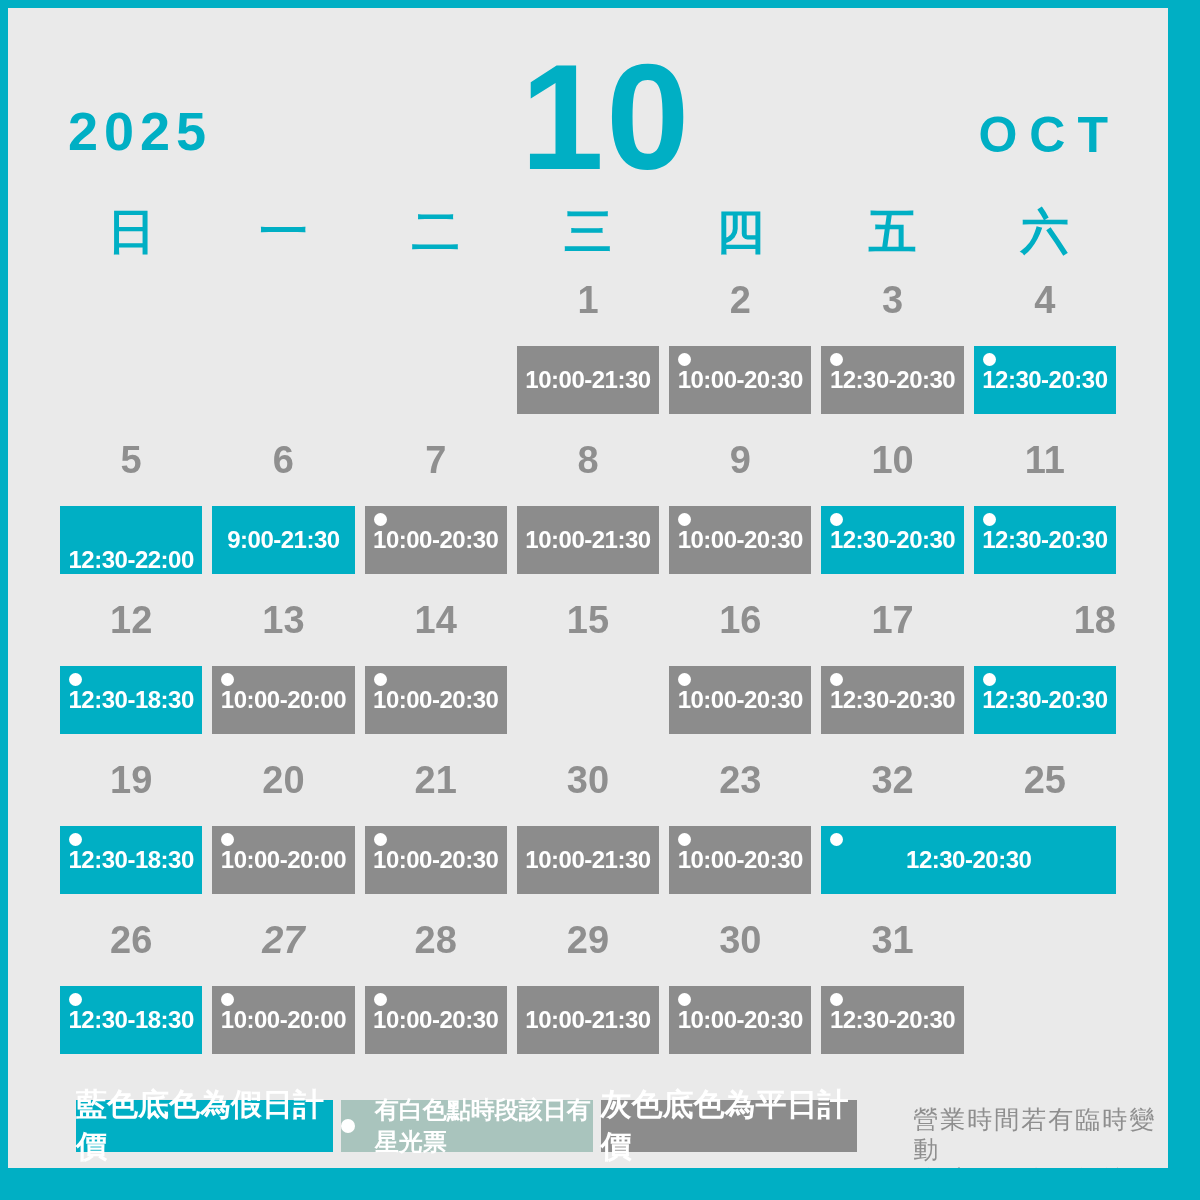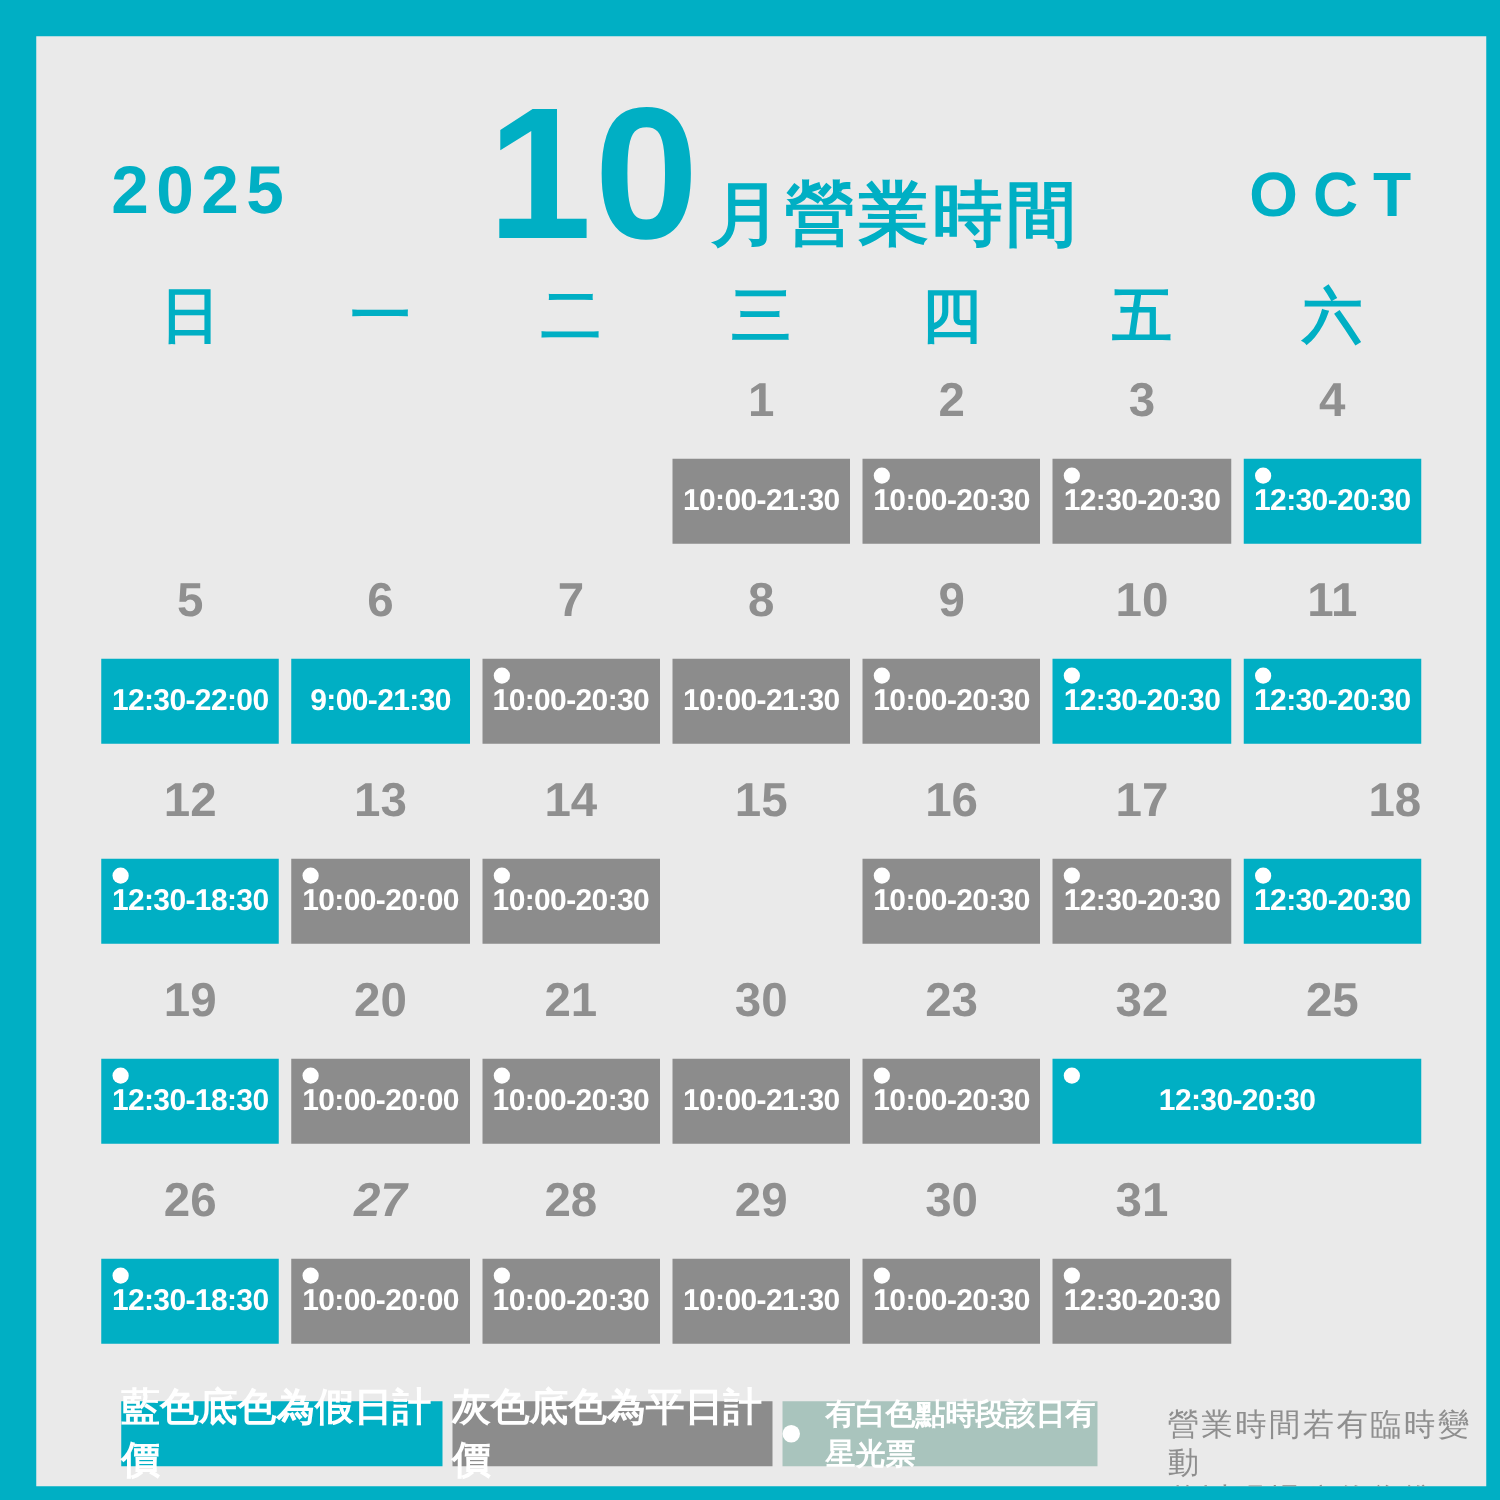--- a/index.html
+++ b/index.html
@@ -5,21 +5,21 @@
   html,body { margin:0; padding:0; }
   body {
     width:1200px; height:1200px;
     background:#00AFC4;
     font-family:"Liberation Sans", sans-serif;
     overflow:hidden;
   }
   .page {
     position:relative;
     width:1160px; height:1160px;
-    margin:29px;
+    margin:8px;
     background:#EAEAEA;
     overflow:hidden;
   }
 
   
   .header { position:relative; height:192px; }
   .year {
     position:absolute; left:60px; top:96px;
     font-size:54px; font-weight:bold; letter-spacing:6px;
     color:#00AFC4; line-height:1;
@@ -94,21 +94,20 @@
 </style>
 </head>
 <body>
 
 <div class="page">
 
   <div class="header">
     <div class="year">2025</div>
     <div class="title-center">
       <span class="month-num">10</span>
-      <span class="month-text">月營業時間</span>
     </div>
     <div class="oct">OCT</div>
   </div>
 
   <div class="weekdays" id="weekdays">
       <span>日</span>
       <span>一</span>
       <span>二</span>
       <span>三</span>
       <span>四</span>
@@ -139,21 +138,21 @@
         </div>
       </div>
       <div class="week">
         <div class="day-label" style="grid-column: 1;">5</div>
         <div class="day-label" style="grid-column: 2;">6</div>
         <div class="day-label" style="grid-column: 3;">7</div>
         <div class="day-label" style="grid-column: 4;">8</div>
         <div class="day-label" style="grid-column: 5;">9</div>
         <div class="day-label" style="grid-column: 6;">10</div>
         <div class="day-label" style="grid-column: 7;">11</div>
-        <div class="time-box holiday" style="grid-column: 1 / span 1;">
+        <div class="time-box holiday" style="grid-column: 1 / span 1; align-items: flex-end;">
           <span>12:30-22:00</span>
         </div>
         <div class="time-box holiday" style="grid-column: 2 / span 1;">
           <span>9:00-21:30</span>
         </div>
         <div class="time-box weekday" style="grid-column: 3 / span 1;">
           <span class="dot"></span>
           <span>10:00-20:30</span>
         </div>
         <div class="time-box weekday" style="grid-column: 4 / span 1;">
@@ -267,26 +266,26 @@
           <span class="dot"></span>
           <span>12:30-20:30</span>
         </div>
       </div>
     </div>
 
   <div class="legend-row">
     <div class="legend holiday">
       <span>藍色底色為假日計價</span>
     </div>
-    <div class="legend weekday">
-      <span>灰色底色為平日計價</span>
-    </div>
     <div class="legend stardot">
       <span class="ldot"></span>
       <span>有白色點時段該日有星光票</span>
     </div>
+    <div class="legend weekday">
+      <span>灰色底色為平日計價</span>
+    </div>
     <div class="note">
       <div>營業時間若有臨時變動</div>
       <div>將以現場公佈為準</div>
     </div>
   </div>
 
 </div>
 
 </body></html>

